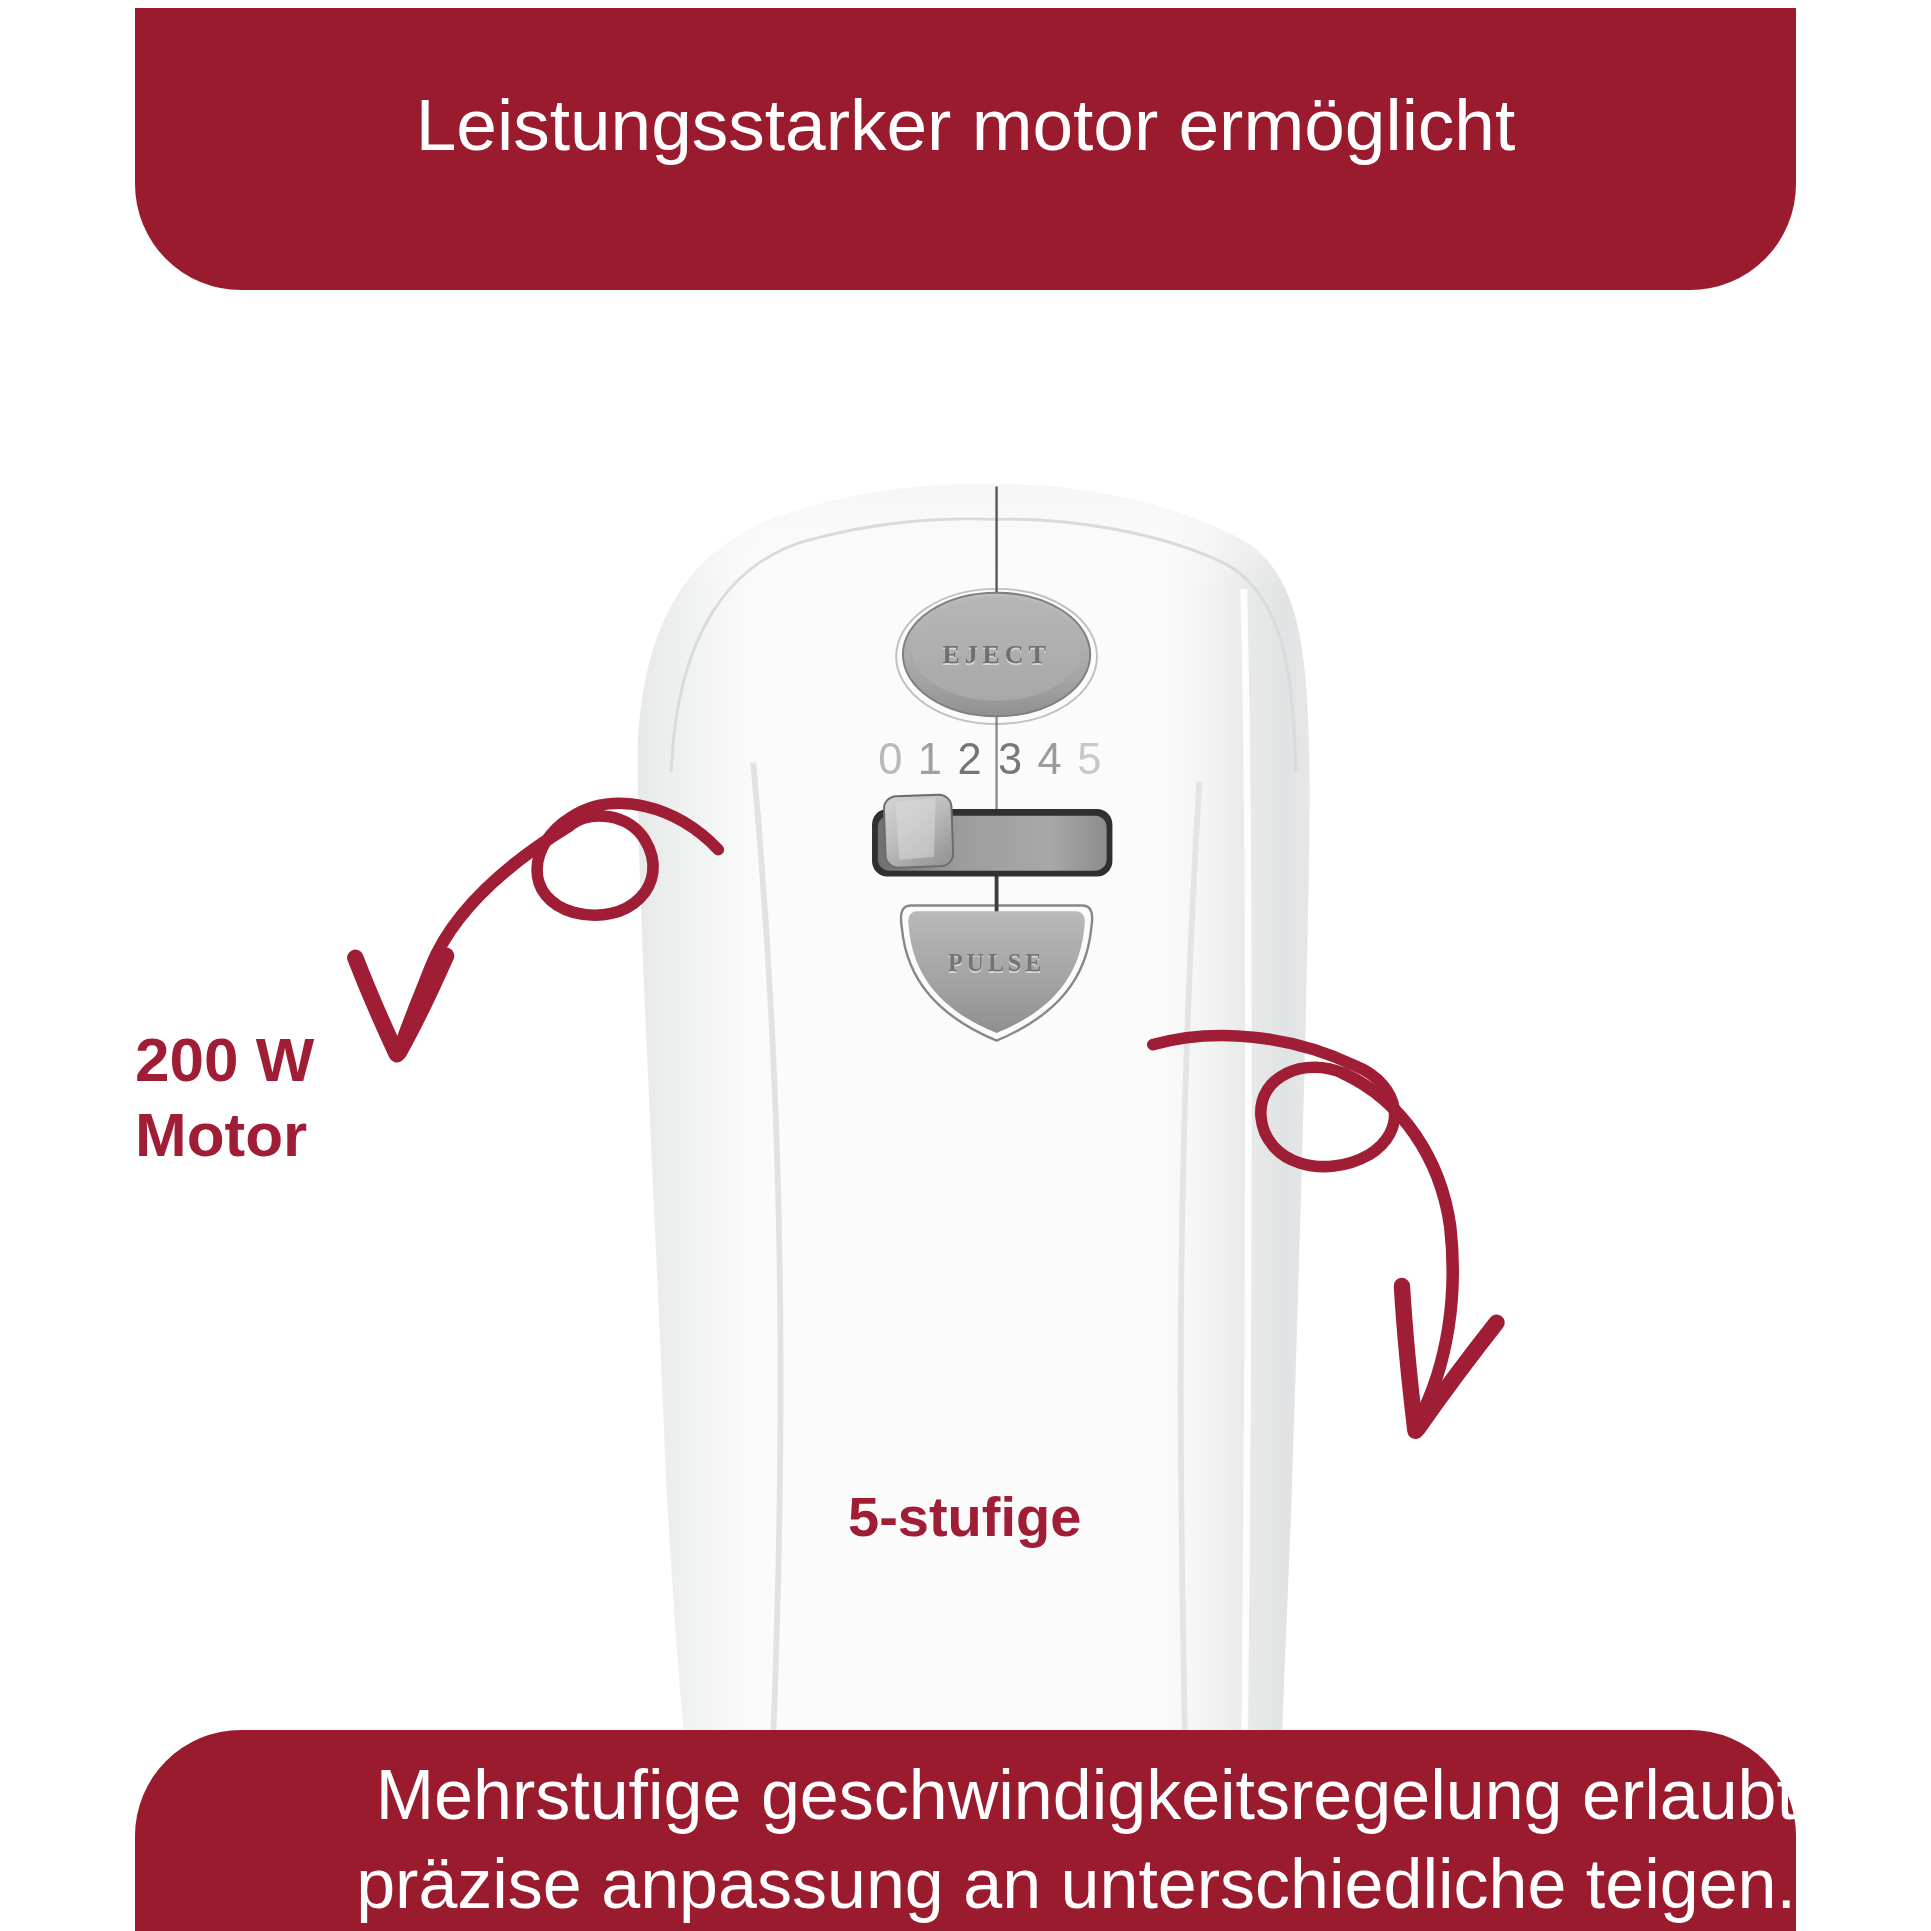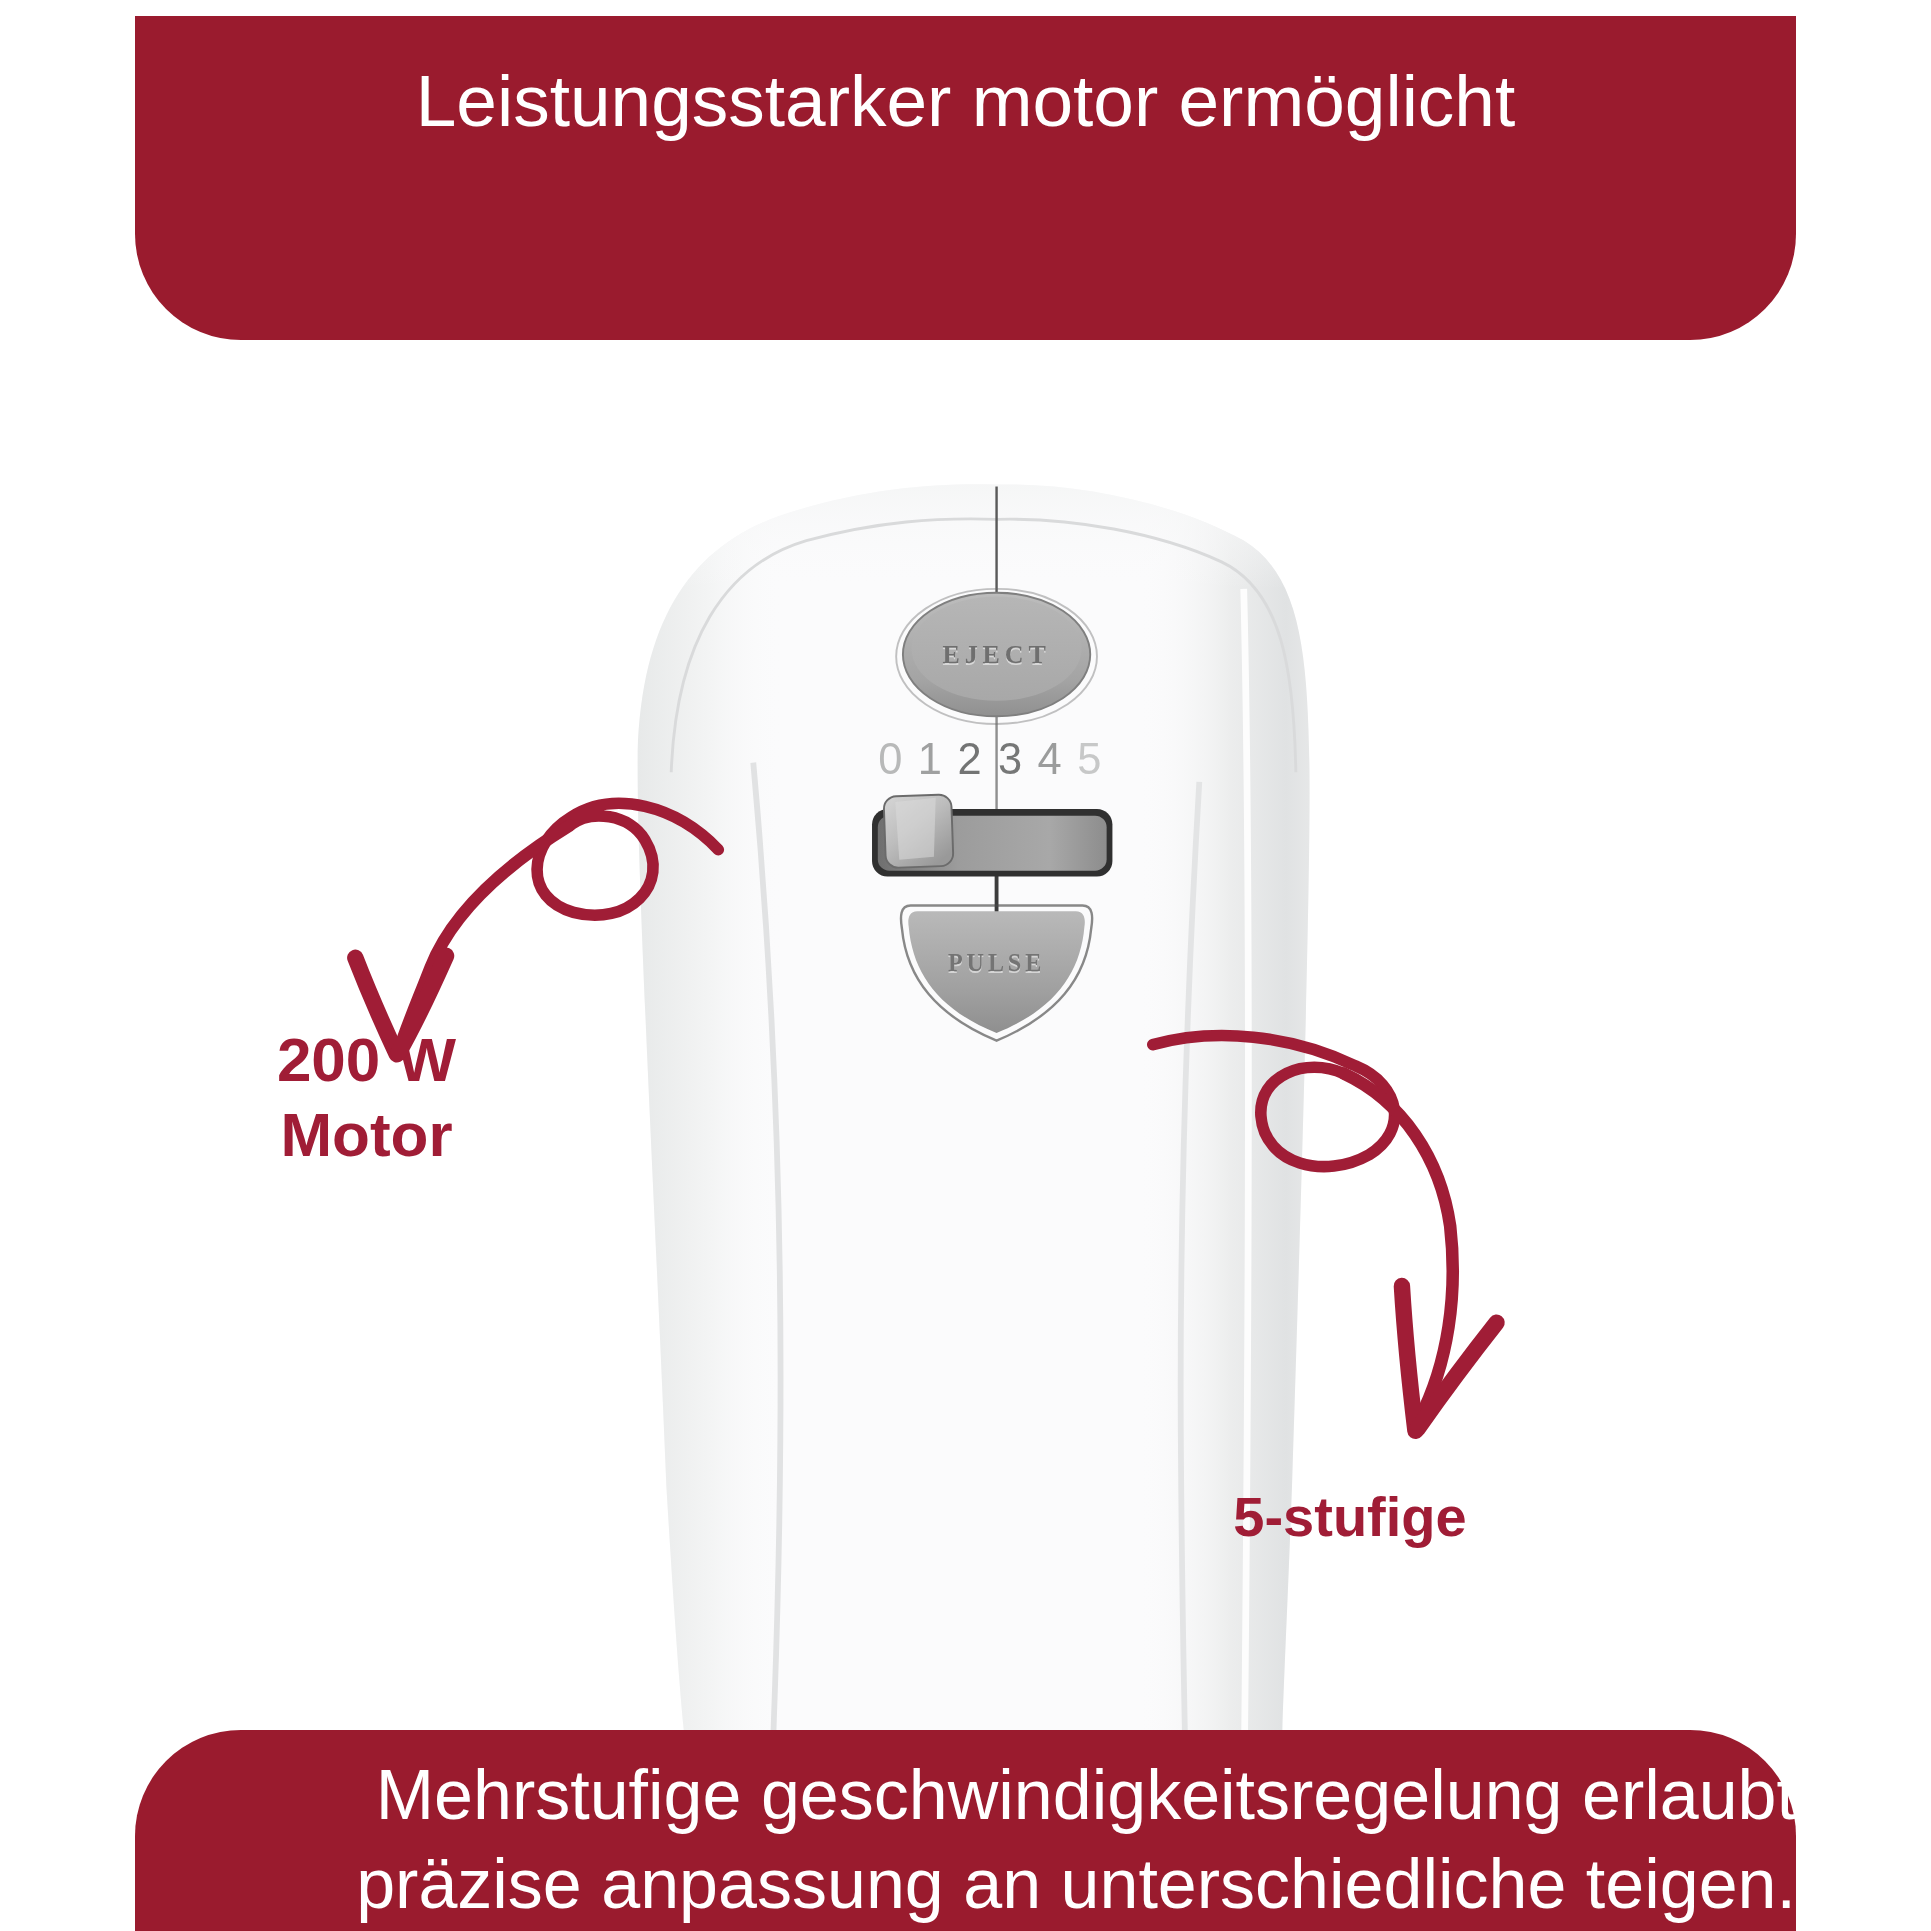--- a/index.html
+++ b/index.html
@@ -1,24 +1,24 @@
 <!DOCTYPE html>
 <html><head>
 <meta charset="utf-8">
 <style>
   html,body{margin:0;padding:0;background:#fff;}
   .stage{position:relative;width:1931px;height:1931px;background:#ffffff;overflow:hidden;
          font-family:"Liberation Sans",sans-serif;}
   .banner{position:absolute;left:135px;width:1661px;background:#9A1B2E;color:#ffffff;
           text-align:center;}
-  .banner-top{top:16px;height:324px;border-radius:0 0 106px 106px;padding-top:32px;box-sizing:border-box;}
+  .banner-top{top:8px;height:282px;border-radius:0 0 106px 106px;padding-top:64px;box-sizing:border-box;}
   .banner-bottom{top:1730px;height:201px;border-radius:106px 106px 0 0;padding-top:21px;box-sizing:border-box;}
   .banner-top .bline{font-size:73px;line-height:106px;font-weight:400;letter-spacing:0;}
   .banner-bottom .bline{font-size:70px;line-height:89px;font-weight:400;text-align:right;}
-  .note{position:absolute;color:#A01D36;font-weight:700;text-align:center;white-space:nowrap;}
+  .note{position:absolute;color:#A01D36;font-weight:700;text-align:left;white-space:nowrap;}
   .note-left{left:135px;width:463px;top:1022px;font-size:62px;line-height:75px;}
   .note-right{left:848px;width:1004px;top:1468px;font-size:56px;line-height:98px;}
   .mixer-svg{position:absolute;left:618px;top:473px;width:705px;height:1257px;}
   .arrows-svg{position:absolute;left:0;top:0;width:1931px;height:1931px;pointer-events:none;}
   .eject-text{font-family:"Liberation Serif",serif;font-size:27px;letter-spacing:5px;font-weight:700;}
   .pulse-text{font-family:"Liberation Serif",serif;font-size:25px;letter-spacing:4px;font-weight:700;}
   .scale-digit{font-family:"Liberation Sans",sans-serif;font-size:45px;font-weight:400;}
 </style>
 </head>
 <body>

